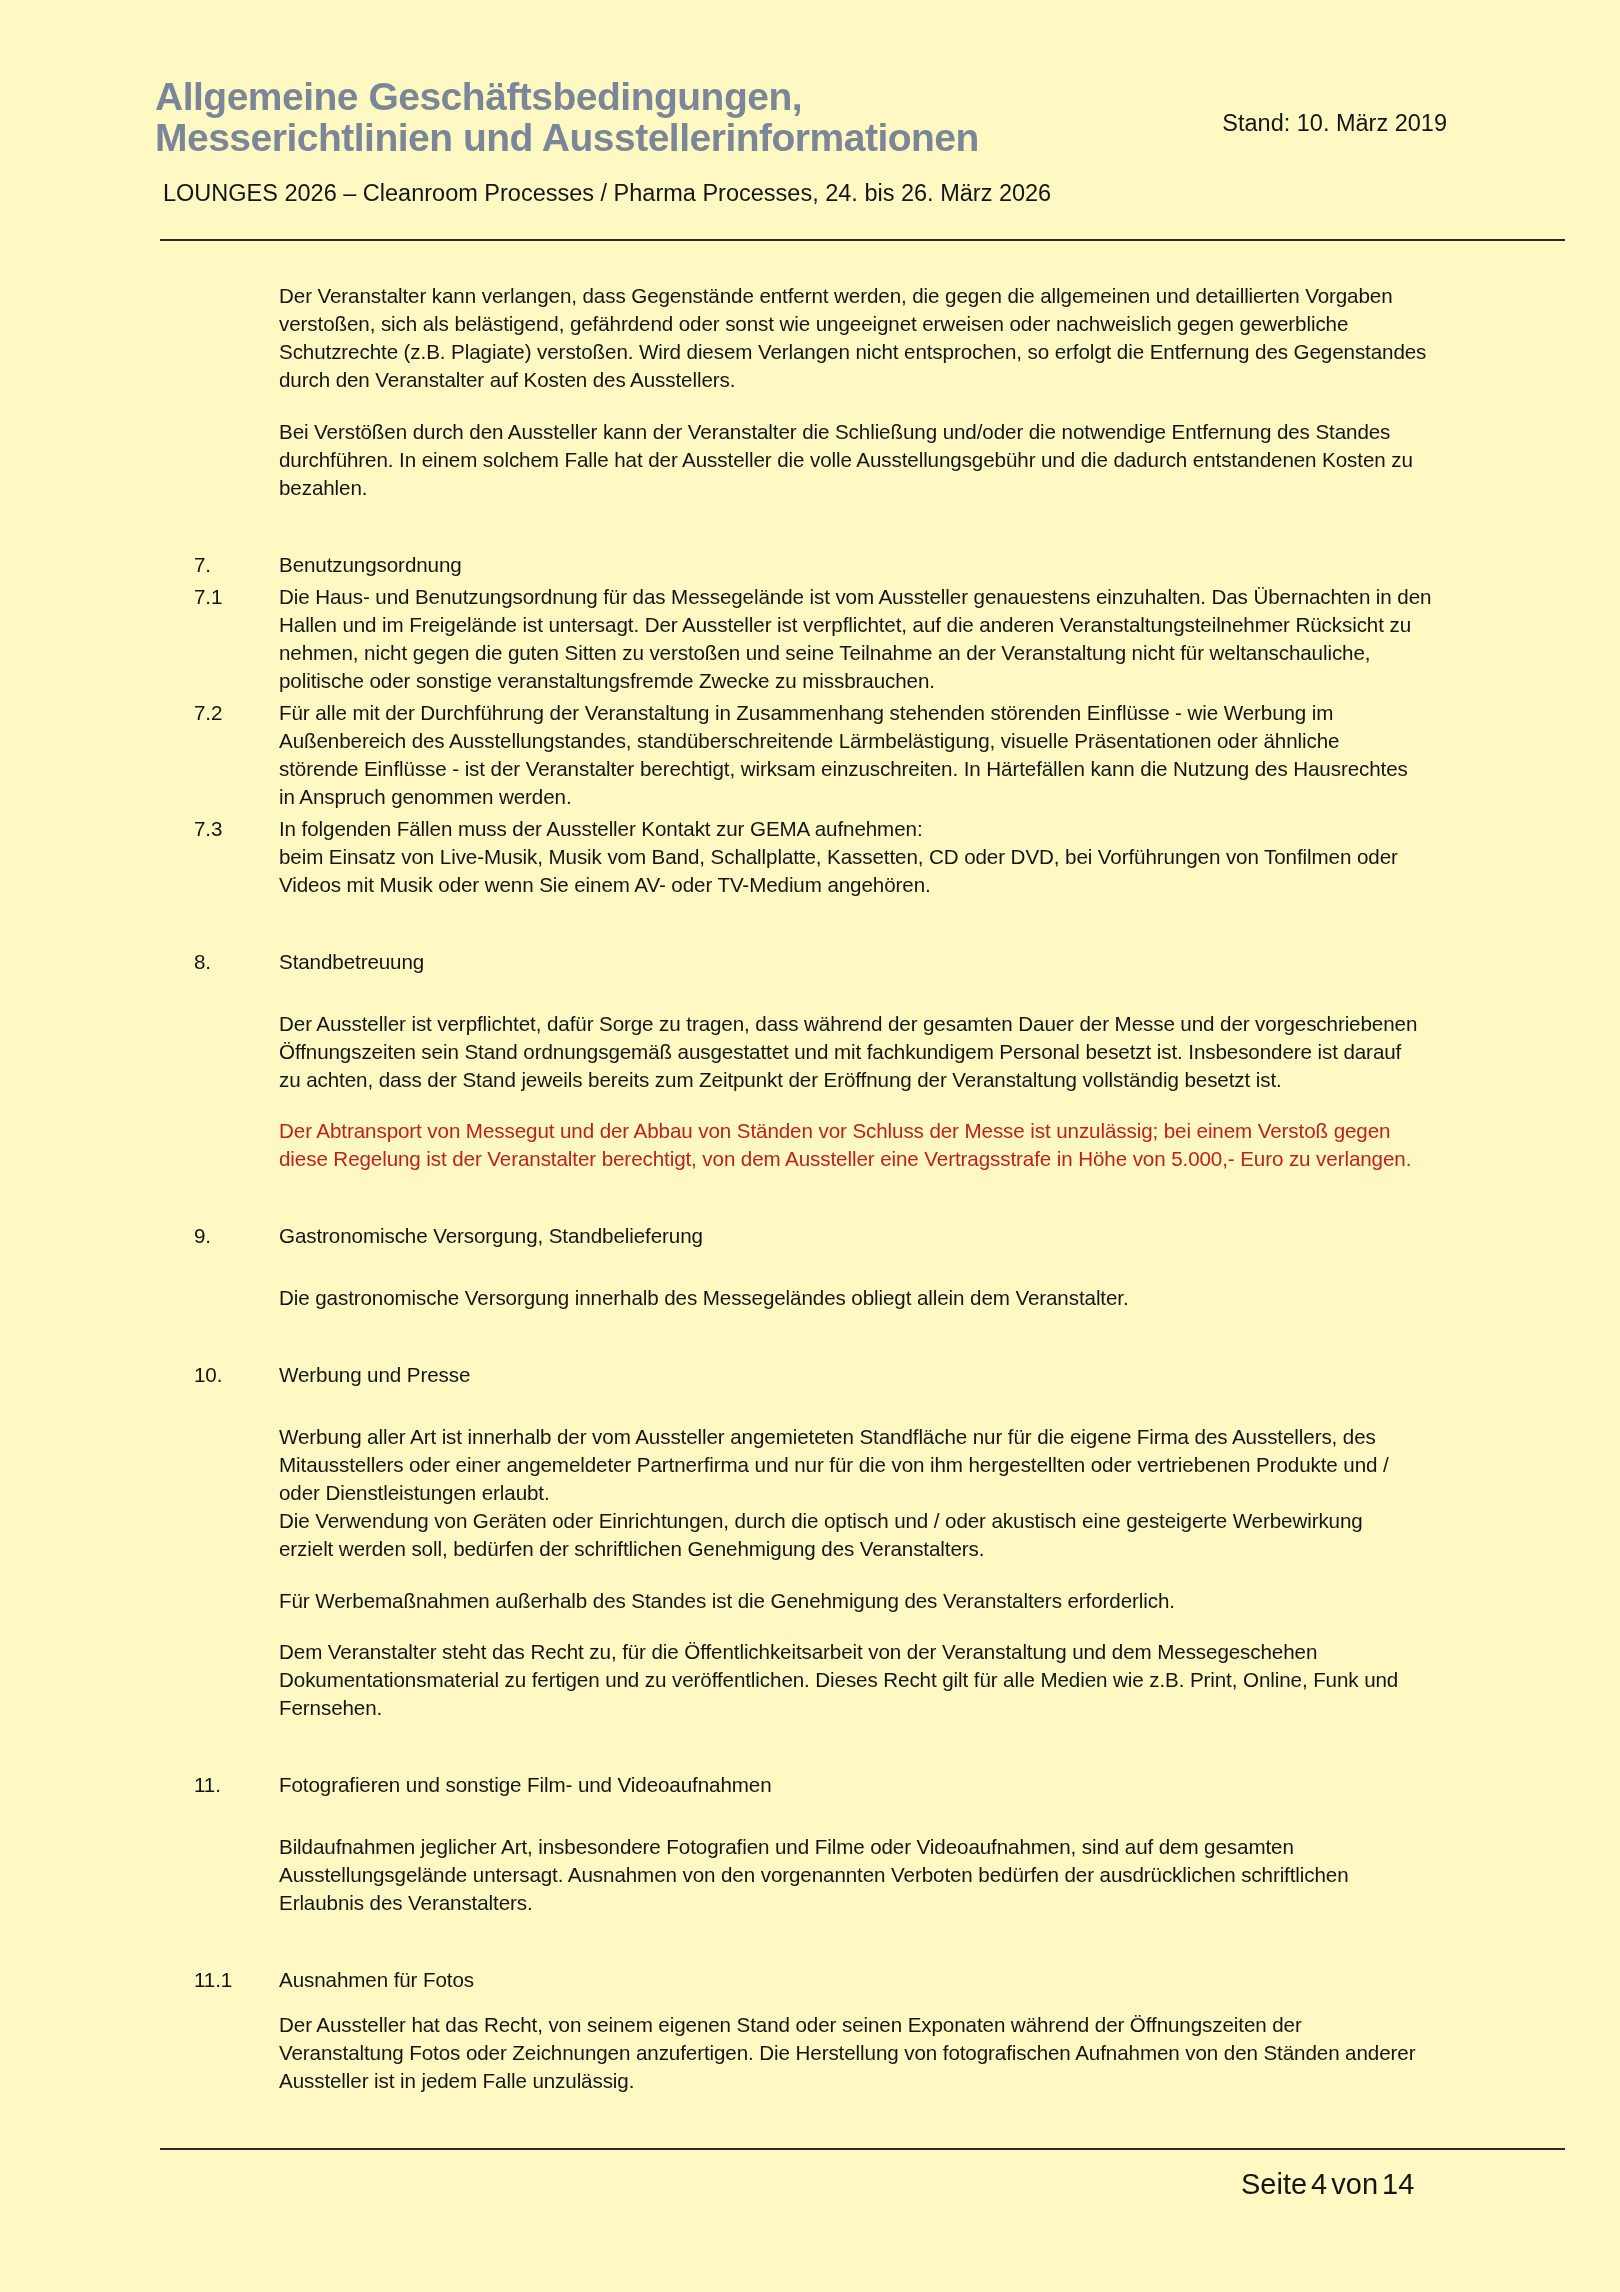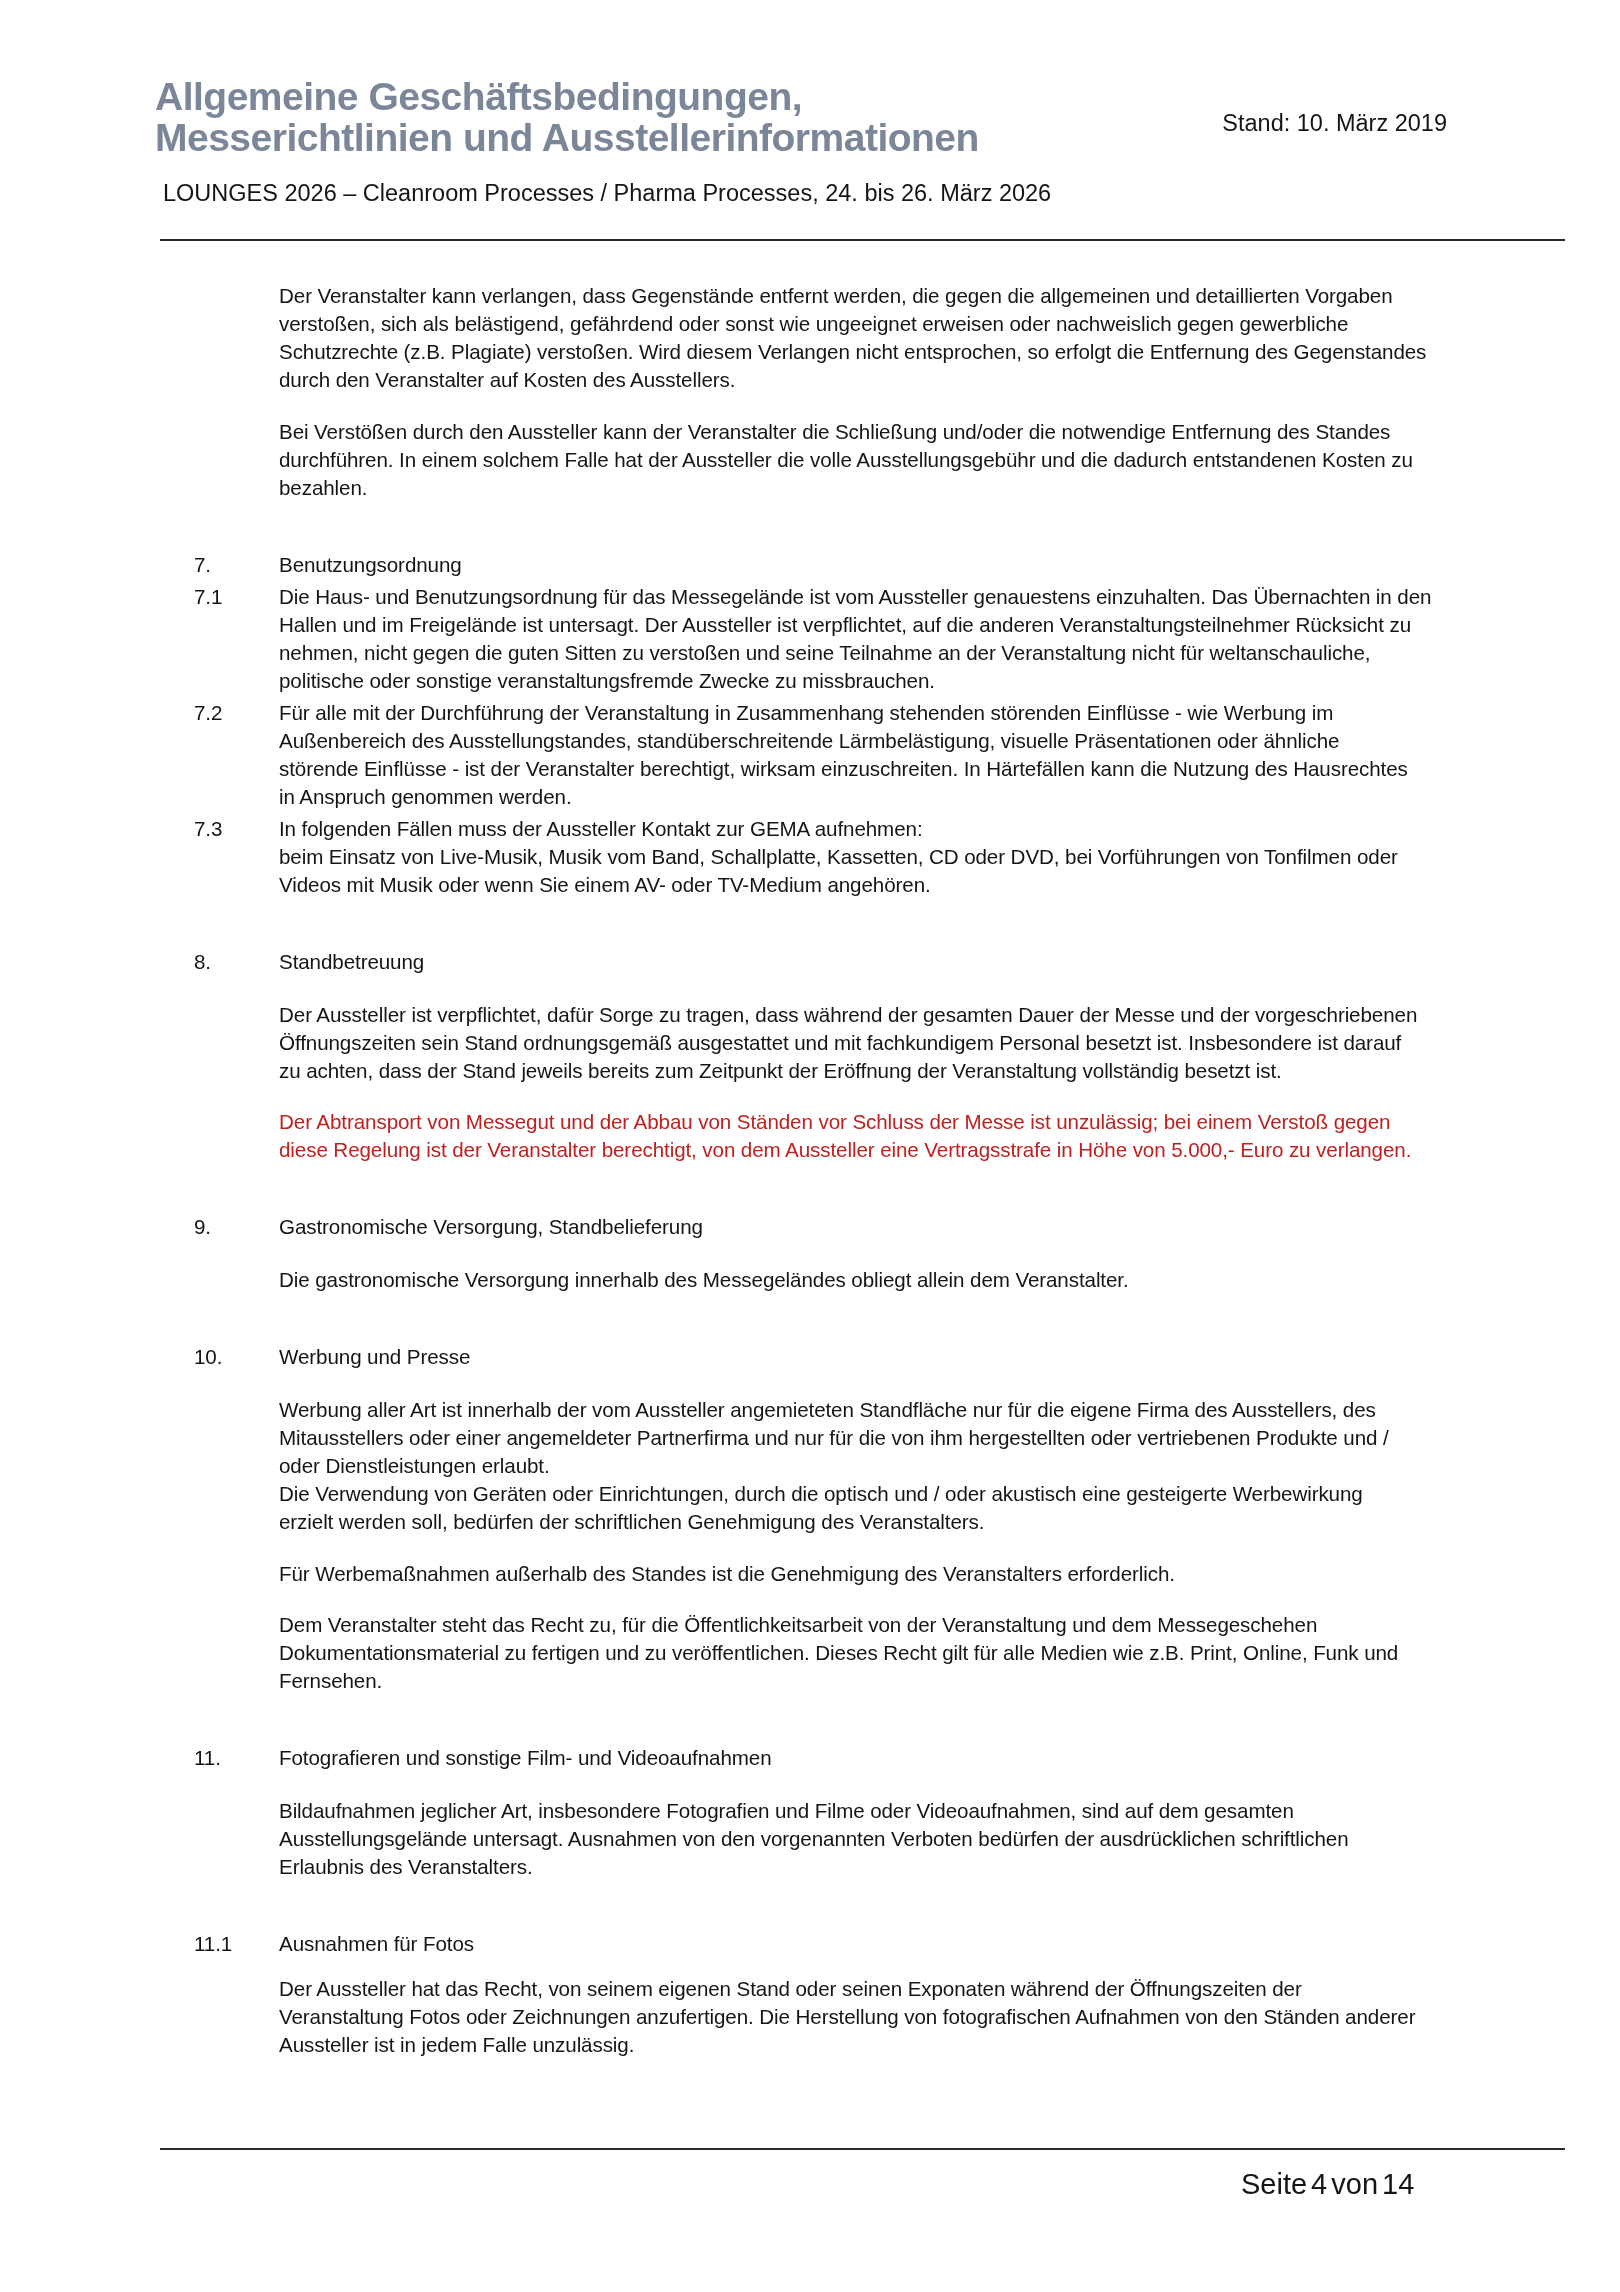--- a/index.html
+++ b/index.html
@@ -1,20 +1,20 @@
 <!DOCTYPE html>
 <html lang="de" style="--title-accent: #7b8798; --warning-red: #c02020; --body-text: #151515;"><head>
 <meta charset="utf-8">
 <style>
   html,body{margin:0;padding:0;background:#e8e8e8;}
   .page{
     position:relative;
     width:1620px;
     height:2293px;
-    background:#ffffff;
+    background:#fef9c3;
     overflow:hidden;
     font-family:"Liberation Sans", sans-serif;
     color:var(--body-text,#151515);
   }
   .doc-title{
     position:absolute;
     left:155px;
     top:76px;
     font-size:39px;
     line-height:41px;
@@ -54,21 +54,21 @@
   .block{display:grid;grid-template-columns:85px 1fr;}
   .block-major{margin-top:49px;}
   .block-minor{margin-top:4px;}
   .num,.heading,.para{
     font-size:20.6px;
     line-height:28px;
     letter-spacing:-0.1px;
   }
   .para{white-space:pre;}
   .para + .para{margin-top:23.5px;}
-  .heading + .para{margin-top:25px;}
+  .heading + .para{margin-top:34px;}
   .block.tight .heading + .para{margin-top:17px;}
   .para.warning{color:var(--warning-red,#c02020);}
   .footer-text{
     position:absolute;
     left:1233px;
     top:2168px;
     font-size:29px;
     display:flex;
     gap:4px;
     color:var(--body-text,#151515);

